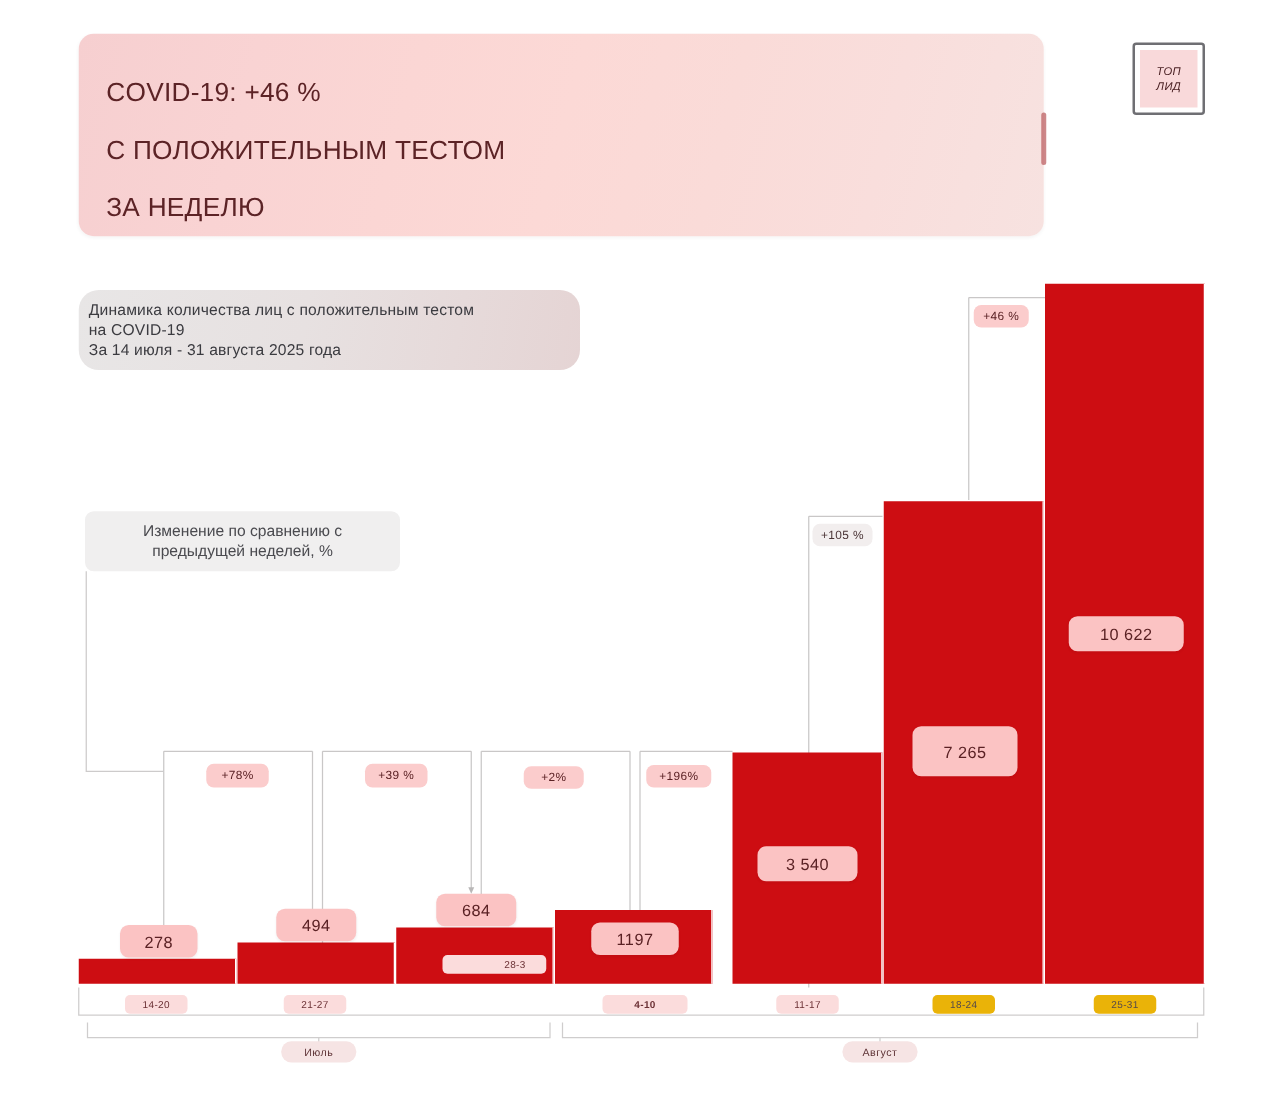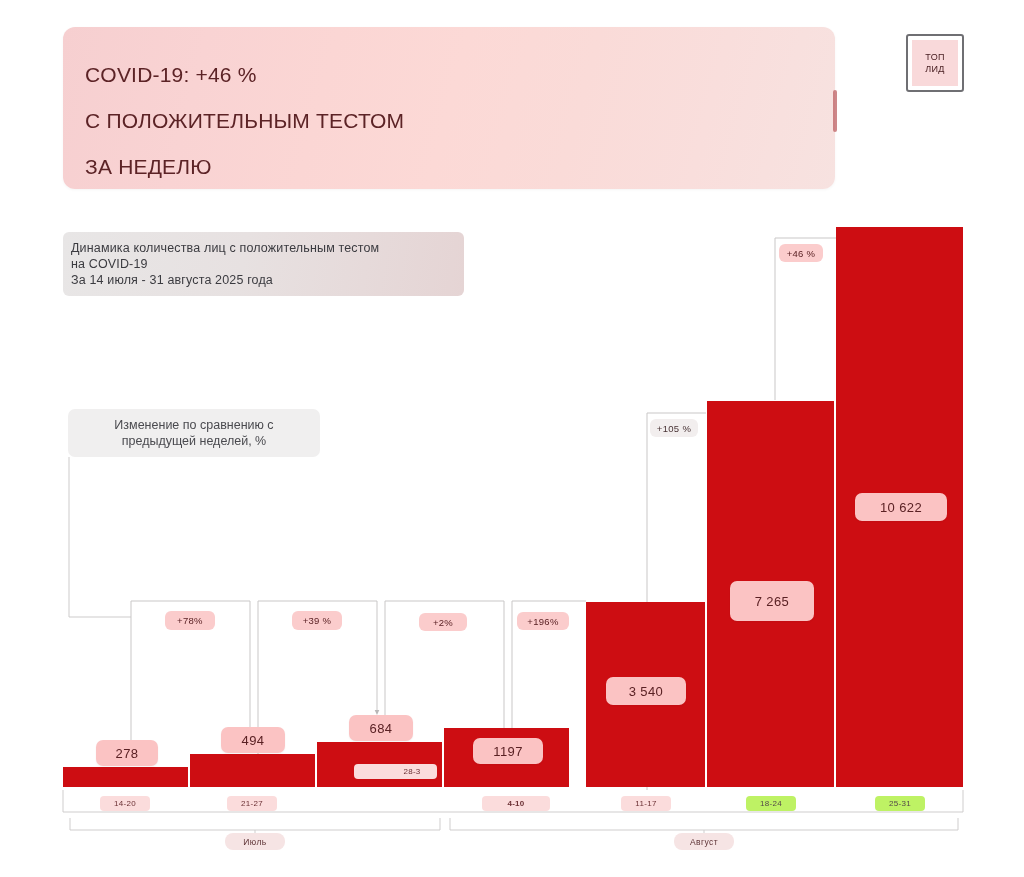--- a/index.html
+++ b/index.html
@@ -77,36 +77,37 @@
   }
   .logo-inner {
     width: 100%;
     height: 100%;
     background: #f9d9da;
     display: flex;
     flex-direction: column;
     align-items: center;
     justify-content: center;
     line-height: 12px;
+    font-style: italic;
   }
   .logo-inner span {
     color: #4a2023;
     font-size: 9px;
     letter-spacing: 0.3px;
     text-transform: uppercase;
   }
 
   
   .subtitle-box {
     position: absolute;
     left: 63px;
     top: 232px;
     width: 401px;
     height: 64px;
-    border-radius: 6px;
+    border-radius: 16px;
     background: linear-gradient(100deg, #e8e6e6 0%, #e7e1e1 45%, #e6dada 75%, #e5d4d4 100%);
     padding: 8px 0 4px 8px;
     box-sizing: border-box;
   }
   .subtitle-text {
     color: #3b3b40;
     font-size: 12.5px;
     line-height: 16px;
     white-space: pre-line;
     letter-spacing: 0.15px;
@@ -188,21 +189,21 @@
     border-radius: 4px;
     font-size: 8px;
     height: 15px;
     display: flex;
     align-items: center;
     justify-content: center;
     letter-spacing: 0.3px;
     white-space: nowrap;
   }
   .date-pill.pale {
-    background: #bef264;
+    background: #eab308;
     color: #55494a;
   }
 
   .month-pill {
     position: absolute;
     background: #f6e4e4;
     color: #5e3336;
     border-radius: 8px;
     font-size: 8.5px;
     height: 17px;

